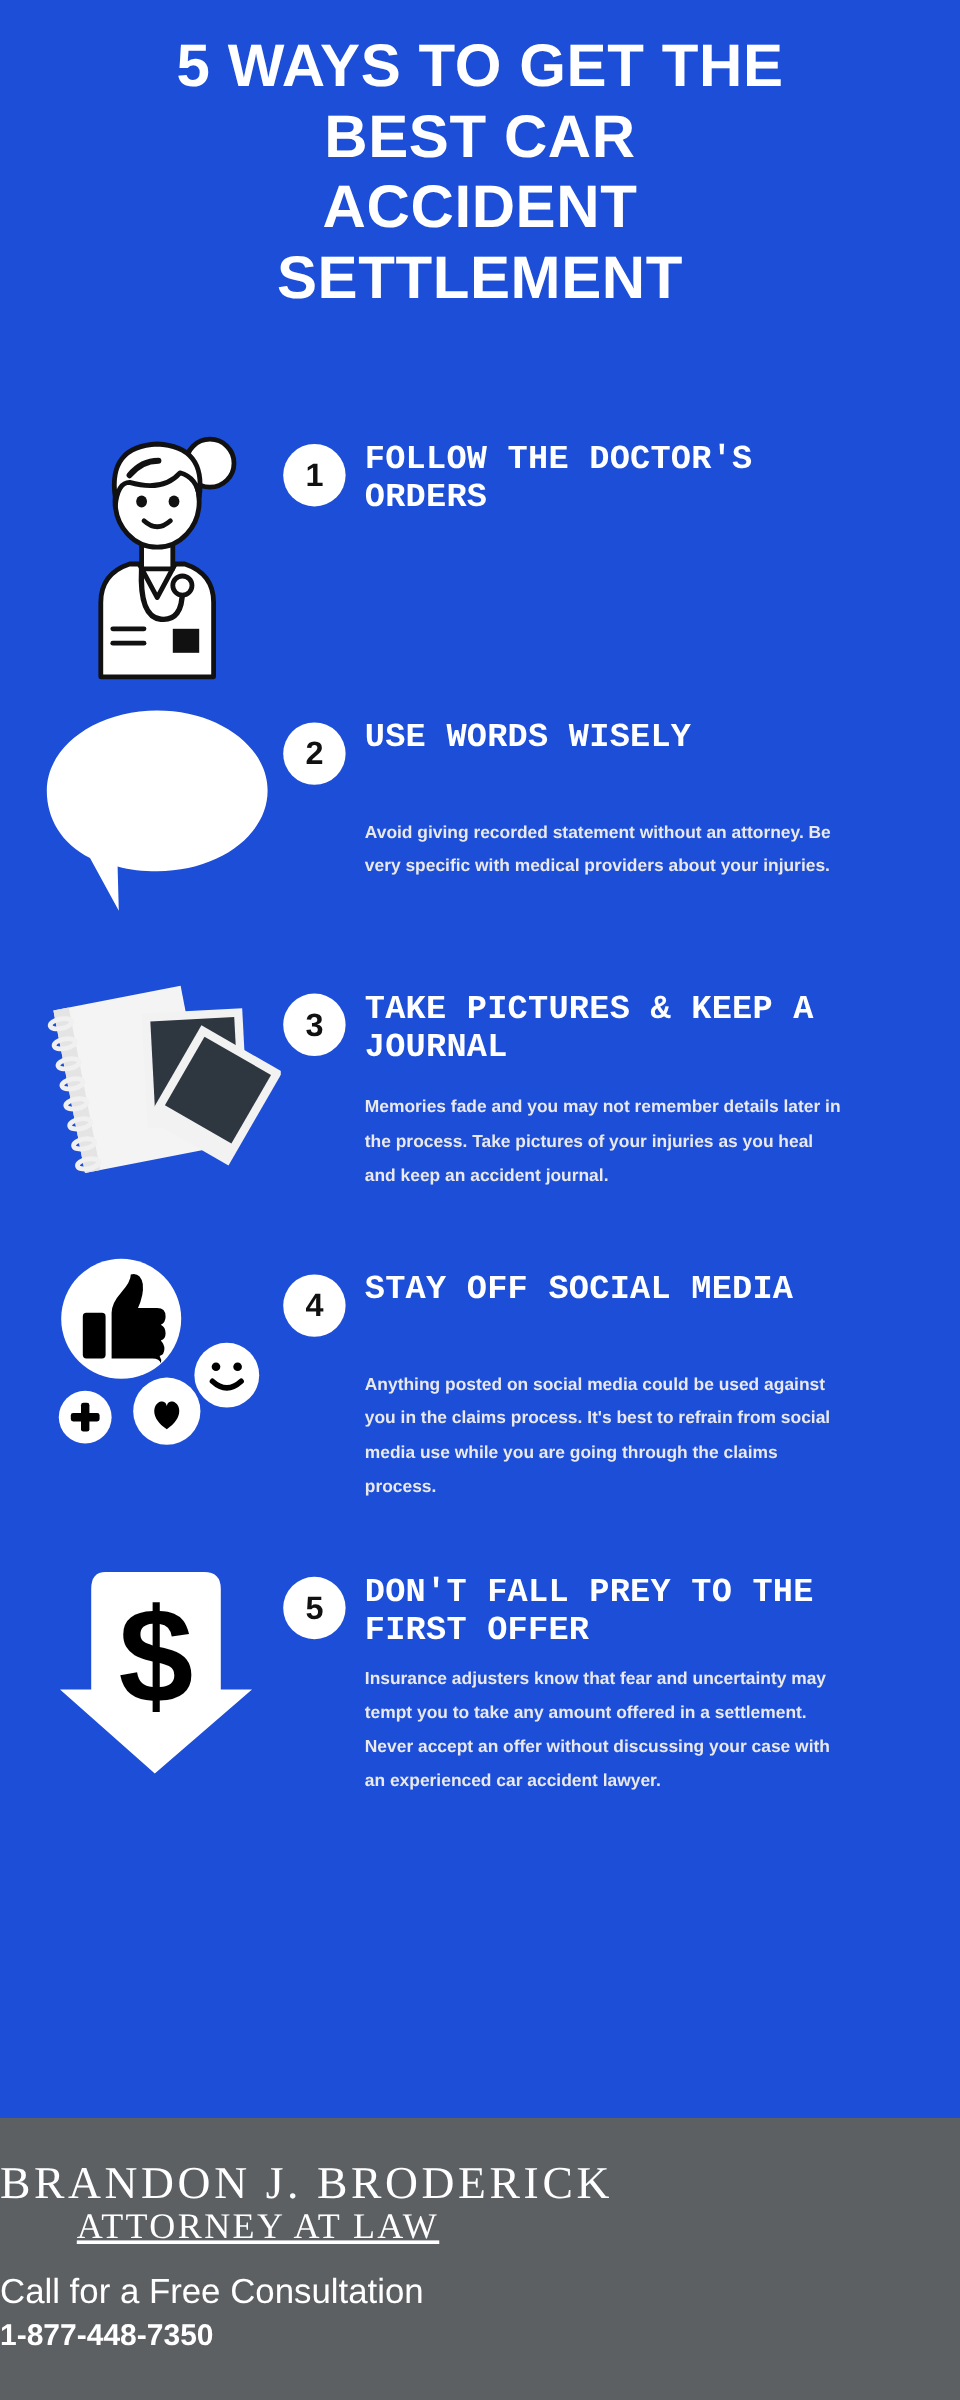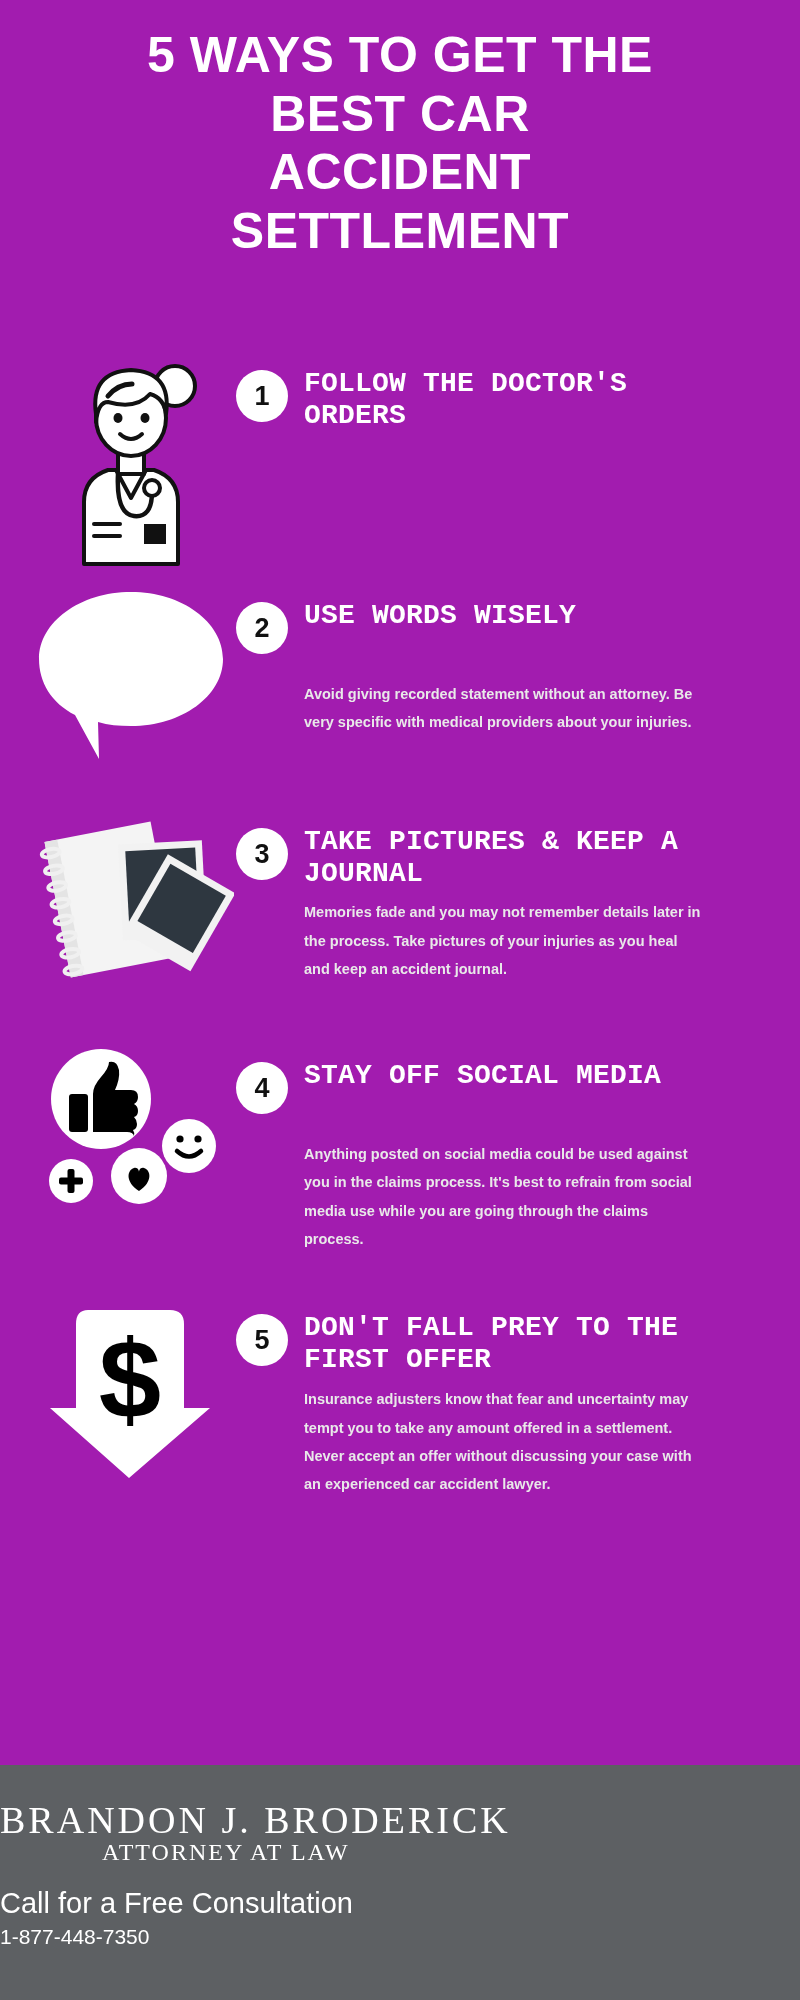--- a/index.html
+++ b/index.html
@@ -5,21 +5,21 @@
   * { margin:0; padding:0; box-sizing:border-box; }
   html, body {
     width:800px; height:2000px;
     background:#000;
     font-family:"Liberation Sans", sans-serif;
     overflow:hidden;
   }
   .page {
     position:relative;
     width:800px; height:2000px;
-    background:#a21caf;
+    background:#1d4ed8;
   }
 
   
   .title-block {
     padding: 26px 45px 0 45px;
     text-align:center;
   }
   .title-line {
     color:#ffffff;
     font-weight:bold;
@@ -86,21 +86,21 @@
     font-weight:bold;
     line-height:1.95;
     max-width:400px;
     margin-top:14px;
     margin-left:68px;
   }
 
   
   .item-1 .item-body { margin-top:10px; }
   .item-2 .item-body { margin-top:26px; }
-  .item-3 .item-body { margin-top:9px; }
+  .item-3 .item-body { margin-top:20px; }
   .item-4 .item-body { margin-top:26px; }
   .item-5 .item-body { margin-top:10px; }
 
   .item-1 { min-height:232px; }
   .item-2 { min-height:226px; }
   .item-3 { min-height:234px; }
   .item-4 { min-height:252px; }
   .item-5 { min-height:262px; }
 
   
@@ -120,37 +120,39 @@
     font-family:"Liberation Serif", serif;
     font-size:38px;
     letter-spacing:3px;
     line-height:1.05;
     text-transform:uppercase;
     font-variant:small-caps;
   }
   .brand-sub {
     color:#ffffff;
     font-family:"Liberation Serif", serif;
-    font-size:24px;
+    font-size:30px;
     letter-spacing:2px;
     text-transform:uppercase;
     font-variant:small-caps;
     margin-top:-2px;
-    padding-left:102px;
+    padding-left:64px;
+    text-decoration:underline;
   }
   .footer-cta {
     color:#ffffff;
     font-size:29px;
     margin-top:18px;
     line-height:1.35;
   }
   .footer-phone {
     color:#ffffff;
-    font-size:21px;
+    font-size:25px;
     line-height:1.35;
+    font-weight:bold;
   }
 </style>
 </head>
 <body>
 
 <div class="page">
 
   <div class="title-block">
     <div class="title-line">5 WAYS TO GET THE</div>
     <div class="title-line">BEST CAR</div>

